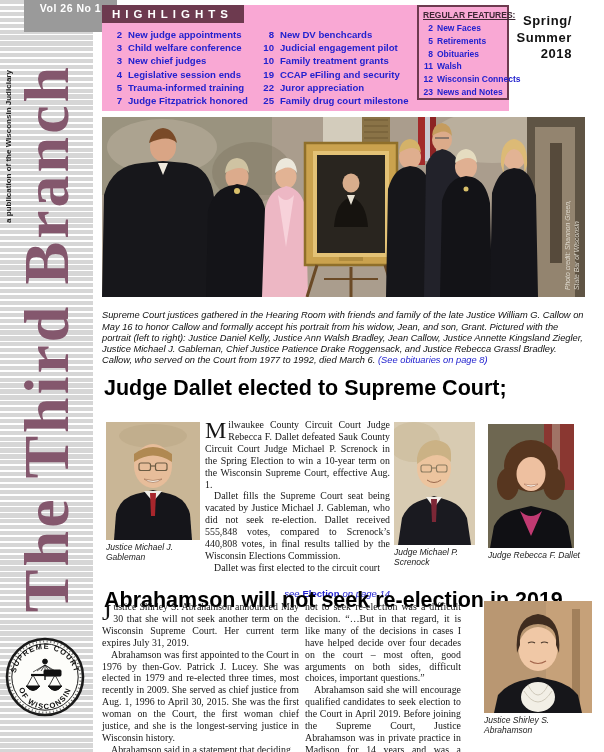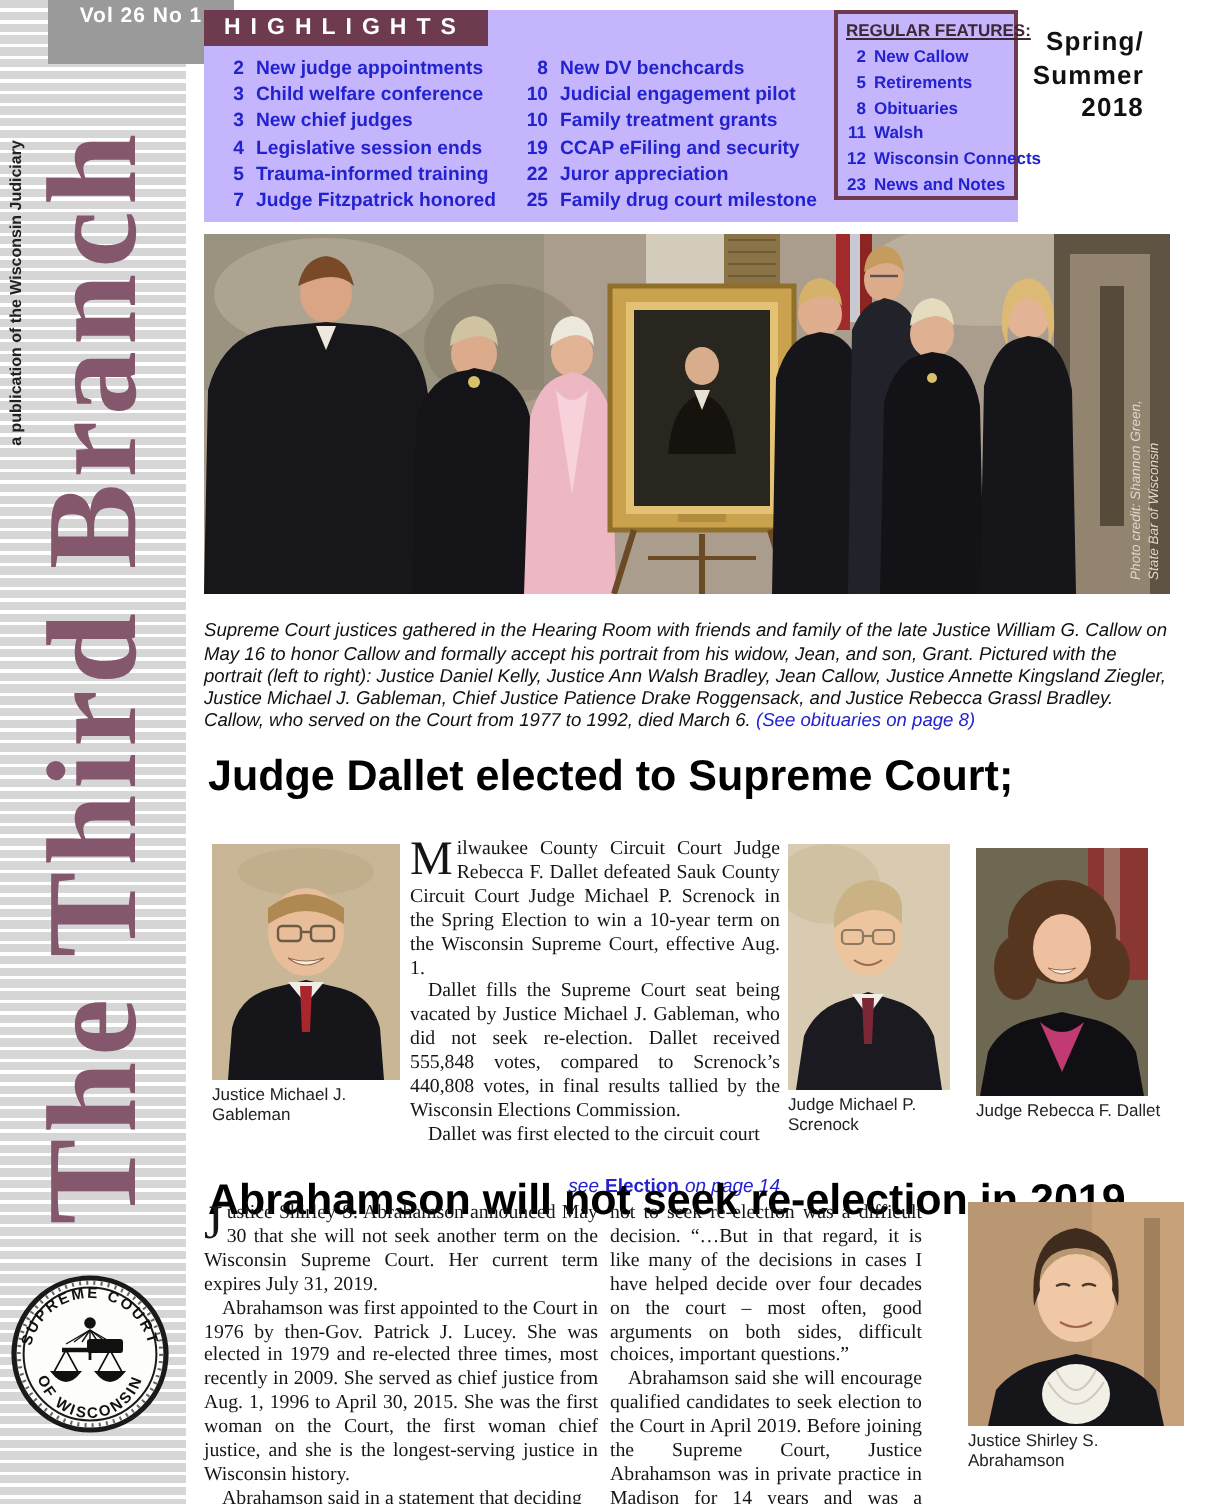--- a/index.html
+++ b/index.html
@@ -10,21 +10,21 @@
            background:repeating-linear-gradient(to bottom,#d6d6d6 0 4.2px,#ffffff 4.2px 5.9px);}
   .volband{position:absolute;left:0;top:0;width:93px;height:32px;background:#9a9a9a;
            color:#fff;font-weight:bold;font-size:10.5px;line-height:16px;text-align:center;letter-spacing:.5px;margin-left:24px;}
   .masthead-title{position:absolute;left:-270px;top:292px;width:633px;height:92px;
            transform:rotate(-90deg);font-family:"Liberation Serif",serif;font-weight:bold;
            font-size:64px;letter-spacing:3px;color:#84576d;text-align:center;line-height:92px;white-space:nowrap;}
   .tagline{position:absolute;left:-76px;top:140px;width:172px;height:13px;transform:rotate(-90deg);
            font-size:8px;font-weight:bold;color:#222;text-align:center;white-space:nowrap;}
   .seal{position:absolute;left:4px;top:636px;}
   
-  .pink-panel{position:absolute;left:102px;top:5px;width:407px;height:106px;background:#c4b5fd;}
+  .pink-panel{position:absolute;left:102px;top:5px;width:407px;height:106px;background:#f9a8d4;}
   .hl-bar{position:absolute;left:0;top:0;width:132px;height:18px;background:#6d3a4f;color:#fff;
           font-size:11.5px;font-weight:bold;letter-spacing:5px;line-height:18px;padding-left:10px;}
   .hl-cols{position:absolute;left:7px;top:25px;display:flex;}
   .hl-col{display:flex;flex-direction:column;gap:3.4px;}
   .hl-col.c1{width:148px;margin-right:4px;}
   .hl-col.c2{width:158px;}
   .hl-item{display:flex;font-size:9.6px;font-weight:bold;color:#2222cf;line-height:9.8px;}
   .hl-item .pg{width:13px;text-align:right;margin-right:6px;flex:none;}
   .rf-box{position:absolute;right:0;top:0;width:92px;height:95px;box-sizing:border-box;
           border:2px solid #6d3a4f;padding:3px 3px 0 4px;}
@@ -50,21 +50,21 @@
   .art1-text{position:absolute;left:205px;top:419px;width:185px;}
   .art2-col1{position:absolute;left:102px;top:601px;width:197px;}
   .art2-col2{position:absolute;left:305px;top:601px;width:156px;}
   .jump{font-family:"Liberation Sans",sans-serif;font-size:9.5px;color:#2222cf;
         font-style:italic;text-align:right;}
   .jump .tgt{font-style:normal;font-weight:bold;padding:0 3px;}
   .jump1{margin-top:14px;}
   
   .fig{position:absolute;}
   .fig svg{display:block;}
-  .figcap{font-size:8.5px;line-height:10.3px;color:#222;margin-top:2px;}
+  .figcap{font-style:italic;font-size:8.5px;line-height:10.3px;color:#222;margin-top:2px;}
   .fig-gableman{left:106px;top:422px;width:94px;}
   .fig-screnock{left:394px;top:422px;width:85px;}
   .fig-dallet{left:488px;top:424px;width:86px;}
   .fig-dallet .figcap{white-space:nowrap;text-align:center;}
   .fig-abrahamson{left:484px;top:601px;width:96px;}
 </style>
 </head>
 <body>
 
 <div class="page">
@@ -161,21 +161,21 @@
           <div class="hl-item">
               <span class="pg">25</span>
               <span>Family drug court milestone</span>
             </div>
         </div>
       </div>
       <div class="rf-box">
         <div class="rf-title">REGULAR FEATURES:</div>
         <div class="rf-item">
             <span class="pg">2</span>
-            <span>New Callow</span>
+            <span>New Faces</span>
           </div>
         <div class="rf-item">
             <span class="pg">5</span>
             <span>Retirements</span>
           </div>
         <div class="rf-item">
             <span class="pg">8</span>
             <span>Obituaries</span>
           </div>
         <div class="rf-item">

